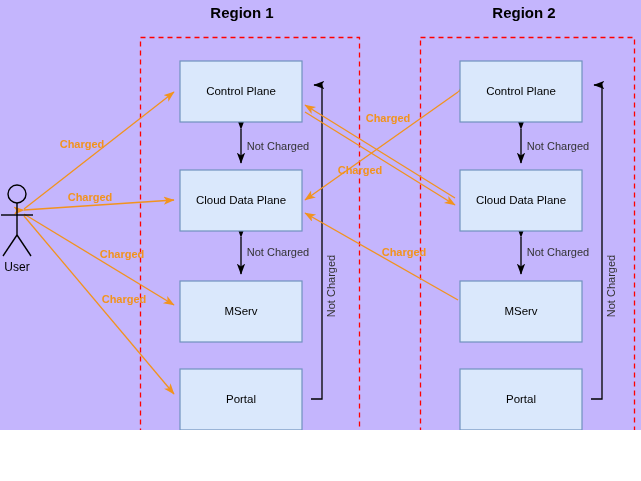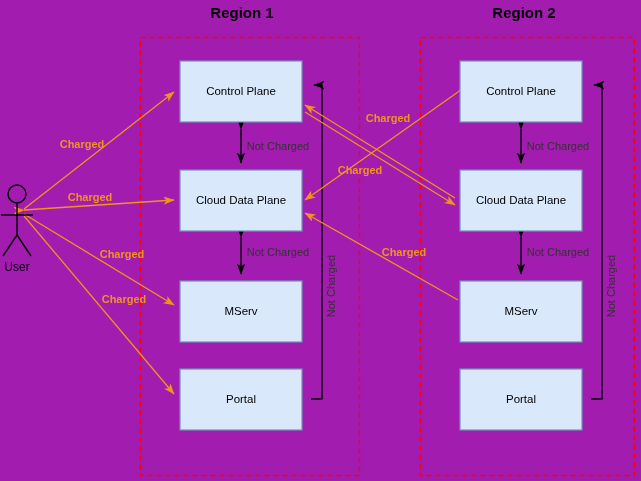--- a/index.html
+++ b/index.html
@@ -6,22 +6,22 @@
     margin: 0;
     padding: 0;
     background: #ffffff;
   }
   body {
     font-family: "Liberation Sans", sans-serif;
   }
   #canvas {
     position: relative;
     width: 641px;
-    height: 481px;
-    background: #a21caf;
+    height: 430px;
+    background: #c4b5fd;
     overflow: hidden;
   }
   #diagram-svg {
     position: absolute;
     left: 0;
     top: 0;
     width: 641px;
     height: 481px;
   }
   .region-title {

